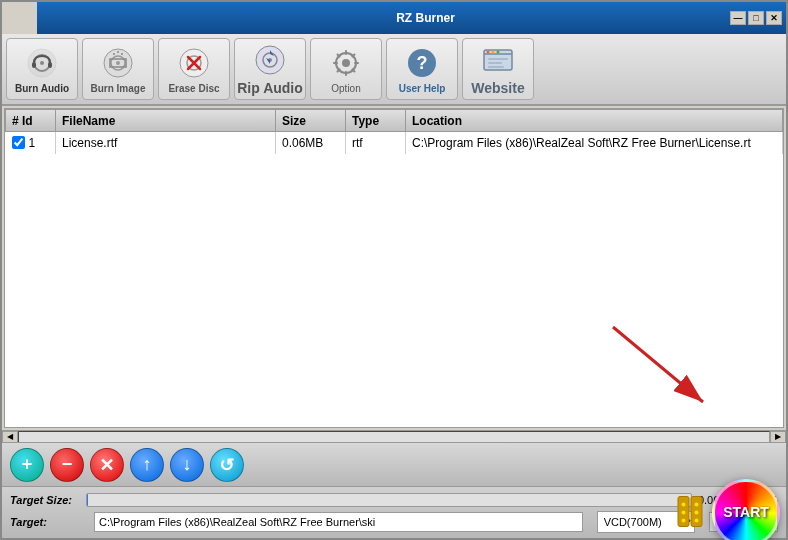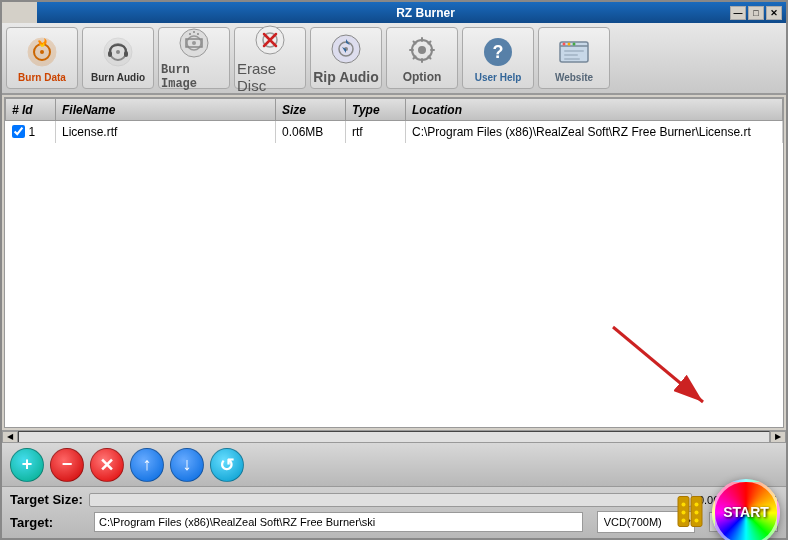--- a/index.html
+++ b/index.html
@@ -19,21 +19,21 @@
       border: 2px solid #888;
       background: #d4d0c8;
       display: flex;
       flex-direction: column;
     }
 
     
     .titlebar {
       background: linear-gradient(to bottom, #1a6abd, #0f4a8a);
       color: white;
-      height: 21px;
+      height: 32px;
       display: flex;
       align-items: center;
       justify-content: space-between;
       padding: 0 4px;
       font-size: 12px;
       font-weight: bold;
       margin-left: 35px;
     }
     .titlebar-title {
       flex: 1;
@@ -109,21 +109,20 @@
       height: 22px;
     }
     thead th {
       border: 1px solid #999;
       padding: 2px 6px;
       text-align: left;
       font-weight: bold;
       font-size: 12px;
       color: #000;
       white-space: nowrap;
-      font-style: italic;
     }
     tbody tr {
       height: 22px;
     }
     tbody td {
       border-right: 1px solid #ccc;
       padding: 2px 6px;
       vertical-align: middle;
       font-size: 12px;
     }
@@ -179,22 +178,23 @@
       gap: 4px;
       position: relative;
     }
     .status-row {
       display: flex;
       align-items: center;
       gap: 6px;
     }
     .status-label {
       font-weight: bold;
-      font-size: 13px;
+      font-size: 11px;
       min-width: 70px;
+      font-style: italic;
     }
     .progress-bar-container {
       flex: 1;
       height: 14px;
       background: #e0e0e0;
       border: 1px solid #999;
       border-radius: 2px;
       overflow: hidden;
     }
     .progress-bar-fill {
@@ -302,33 +302,20 @@
     <span class="titlebar-title">RZ Burner</span>
     <div class="titlebar-controls">
       <div class="titlebar-btn">—</div>
       <div class="titlebar-btn">□</div>
       <div class="titlebar-btn">✕</div>
     </div>
   </div>
 
   <div class="toolbar">
 
-    <div class="tool-btn">
-      <div class="tool-icon">
-        <svg width="36" height="36" viewBox="0 0 36 36">
-          <circle cx="18" cy="18" r="14" fill="#cc6600" opacity="0.2" stroke="#cc6600" stroke-width="1"></circle>
-          <circle cx="18" cy="18" r="8" fill="none" stroke="#cc6600" stroke-width="2"></circle>
-          <circle cx="18" cy="18" r="2" fill="#cc6600"></circle>
-
-          <path d="M22 10 Q24 6 20 4 Q22 8 18 9 Q16 5 14 7 Q16 9 15 12 Q17 10 19 12 Q20 11 22 10Z" fill="#ff8800"></path>
-          <path d="M20 12 Q21 9 19 8 Q20 10 18 11 Q17 9 16 10 Q17 11 17 13 Q18 12 19 13 Q20 12 20 12Z" fill="#ffcc00"></path>
-        </svg>
-      </div>
-      <span style="font-size:10px;font-weight:bold;color:#cc4400;">Burn Data</span>
-    </div>
 
     <div class="tool-btn">
       <div class="tool-icon">
         <svg width="36" height="36" viewBox="0 0 36 36">
           <circle cx="18" cy="18" r="14" fill="#bbb" opacity="0.2" stroke="#888" stroke-width="1"></circle>
           <circle cx="18" cy="18" r="8" fill="none" stroke="#888" stroke-width="2"></circle>
           <circle cx="18" cy="18" r="2" fill="#888"></circle>
 
           <path d="M10 18 Q10 11 18 11 Q26 11 26 18" fill="none" stroke="#555" stroke-width="2"></path>
           <rect x="8" y="17" width="4" height="6" rx="2" fill="#555"></rect>
@@ -342,33 +329,33 @@
     <div class="tool-btn">
       <div class="tool-icon">
         <svg width="36" height="36" viewBox="0 0 36 36">
           <circle cx="18" cy="18" r="14" fill="#ddd" stroke="#999" stroke-width="1"></circle>
           <circle cx="18" cy="18" r="7" fill="none" stroke="#999" stroke-width="1.5"></circle>
           <circle cx="18" cy="18" r="2" fill="#999"></circle>
           <path d="M14 8 L14 10 M18 6 L18 8 M22 8 L22 10" stroke="#888" stroke-width="1.5"></path>
           <path d="M10 14 L10 22 L26 22 L26 14 Z" fill="none" stroke="#888" stroke-width="1.5"></path>
         </svg>
       </div>
-      <span style="font-size:12px;font-weight:bold;color:#555;font-family:Liberation Mono, monospace;">Burn Image</span>
+      <span style="font-size:10px;font-weight:bold;color:#555;">Burn Image</span>
     </div>
 
     <div class="tool-btn">
       <div class="tool-icon">
         <svg width="36" height="36" viewBox="0 0 36 36">
           <circle cx="18" cy="18" r="14" fill="#eee" stroke="#999" stroke-width="1"></circle>
           <circle cx="18" cy="18" r="7" fill="none" stroke="#999" stroke-width="1.5"></circle>
           <circle cx="18" cy="18" r="2" fill="#aaa"></circle>
           <path d="M12 12 L24 24 M24 12 L12 24" stroke="#cc2222" stroke-width="2.5" stroke-linecap="round"></path>
         </svg>
       </div>
-      <span style="font-size:15px;font-weight:normal;color:#555;">Erase Disc</span>
+      <span style="font-size:10px;font-weight:bold;color:#555;">Erase Disc</span>
     </div>
 
     <div class="tool-btn">
       <div class="tool-icon">
         <svg width="36" height="36" viewBox="0 0 36 36">
           <circle cx="18" cy="18" r="14" fill="#dde" stroke="#888" stroke-width="1"></circle>
           <circle cx="18" cy="18" r="7" fill="none" stroke="#888" stroke-width="1.5"></circle>
           <circle cx="18" cy="18" r="2" fill="#888"></circle>
           <path d="M18 8 L22 14 L18 12 L18 22 L14 16 L18 18 Z" fill="#336699"></path>
         </svg>
@@ -377,21 +364,21 @@
     </div>
 
     <div class="tool-btn">
       <div class="tool-icon">
         <svg width="36" height="36" viewBox="0 0 36 36">
           <circle cx="18" cy="18" r="10" fill="none" stroke="#888" stroke-width="2"></circle>
           <circle cx="18" cy="18" r="4" fill="#888"></circle>
           <path d="M18 6 L18 9 M18 27 L18 30 M6 18 L9 18 M27 18 L30 18 M9.5 9.5 L11.6 11.6 M24.4 24.4 L26.5 26.5 M26.5 9.5 L24.4 11.6 M11.6 24.4 L9.5 26.5" stroke="#888" stroke-width="2" stroke-linecap="round"></path>
         </svg>
       </div>
-      <span style="font-size:12px;font-weight:bold;color:#555;">Option</span>
+      <span style="font-size:10px;font-weight:normal;color:#555;">Option</span>
     </div>
 
     <div class="tool-btn">
       <div class="tool-icon">
         <svg width="36" height="36" viewBox="0 0 36 36">
           <circle cx="18" cy="18" r="14" fill="#336699" opacity="0.8"></circle>
           <text x="18" y="24" text-anchor="middle" fill="white" font-size="18" font-weight="bold">?</text>
         </svg>
       </div>
       <span style="font-size:10px;font-weight:bold;color:#336699;">User Help</span>
@@ -403,21 +390,21 @@
           <rect x="4" y="8" width="28" height="20" rx="2" fill="#c8d8e8" stroke="#778899" stroke-width="1.5"></rect>
           <path d="M4 12 L32 12" stroke="#778899" stroke-width="1.5"></path>
           <circle cx="8" cy="10" r="1.5" fill="#ff5555"></circle>
           <circle cx="13" cy="10" r="1.5" fill="#ffaa00"></circle>
           <circle cx="18" cy="10" r="1.5" fill="#44aa44"></circle>
           <rect x="8" y="16" width="20" height="2" rx="1" fill="#aabbcc"></rect>
           <rect x="8" y="20" width="14" height="2" rx="1" fill="#aabbcc"></rect>
           <rect x="8" y="24" width="16" height="2" rx="1" fill="#aabbcc"></rect>
         </svg>
       </div>
-      <span style="font-size:10px;font-weight:bold;color:#556677;">Website</span>
+      <span style="font-size:14px;font-weight:bold;color:#556677;">Website</span>
     </div>
   </div>
 
   <div class="table-container" style="position:relative;">
     <table>
       <thead>
         <tr>
           <th class="col-id"># Id</th>
           <th class="col-filename">FileName</th>
           <th class="col-size">Size</th>

